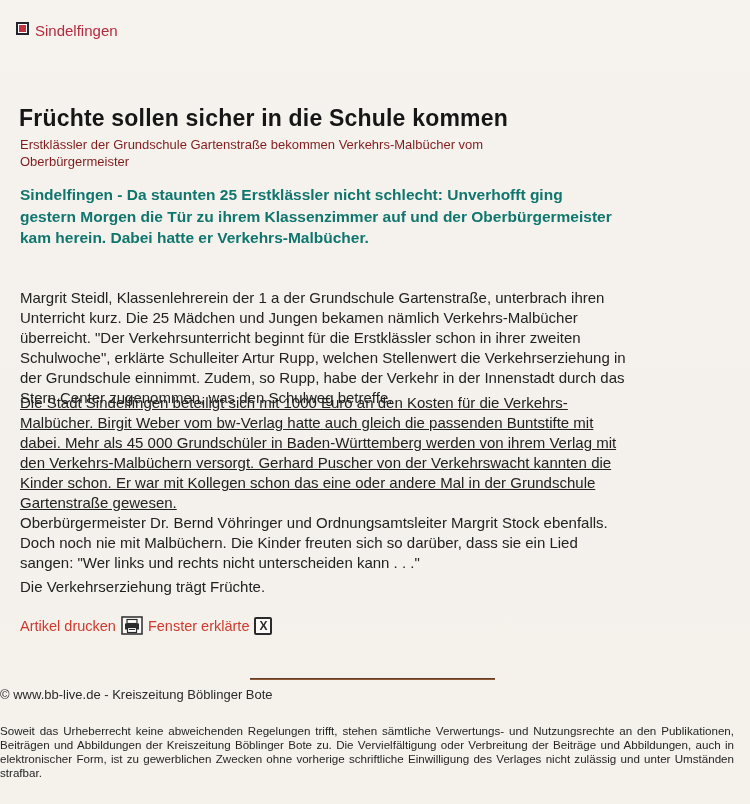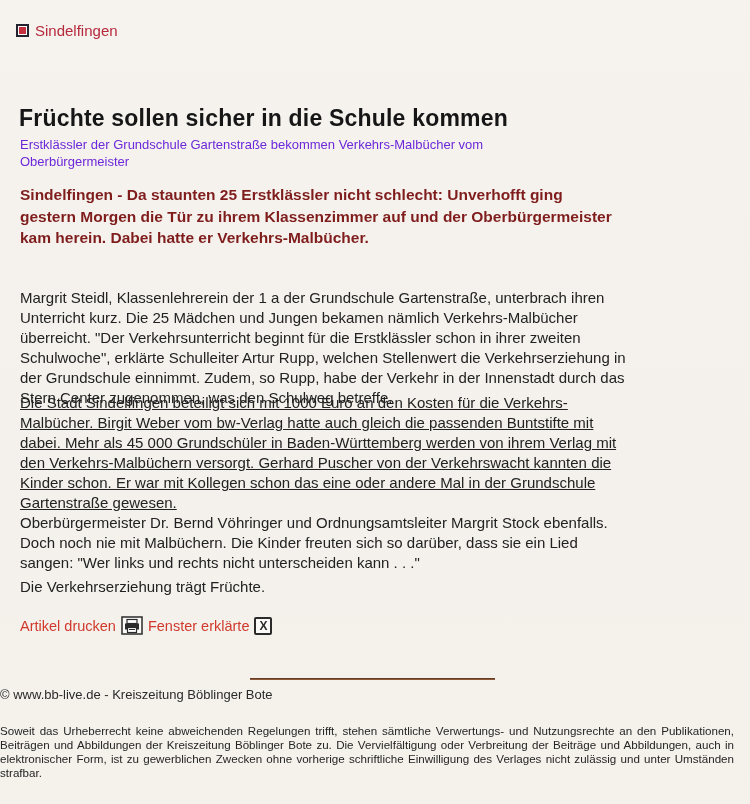--- a/index.html
+++ b/index.html
@@ -6,34 +6,34 @@
   body{
     width:750px;height:804px;position:relative;overflow:hidden;
     background:#f5f2ed;
     background-image:linear-gradient(180deg,#f6f3ee 0%,#f4f1ec 60%,#f5f2ec 100%);
     font-family:"Liberation Sans", sans-serif;
     color:#1e1e1e;
     -webkit-font-smoothing:antialiased;
   }
   .abs{position:absolute;}
   
-  .region{top:22px;left:16px;display:flex;align-items:center;gap:6px;}
+  .region{top:22px;left:16px;display:flex;align-items:flex-start;gap:6px;}
   .region-icon{
     width:13px;height:13px;box-sizing:border-box;
     border:2px solid #23232f;background:#fff;
     display:flex;align-items:center;justify-content:center;
   }
   .region-icon .inner{width:7px;height:7px;background:#c5303e;}
   .region-label{font-size:15px;color:#b5293c;}
   
   .headline{top:90px;left:19px;width:640px;font-size:23px;font-weight:bold;letter-spacing:0.2px;color:#161616;}
   
-  .subtitle{top:136px;left:20px;width:480px;font-size:13px;line-height:17px;color:#6d28d9;}
+  .subtitle{top:136px;left:20px;width:480px;font-size:13px;line-height:17px;color:#7f1d1d;}
   
-  .lead{top:184px;left:20px;width:600px;font-size:15.5px;font-weight:bold;line-height:21.5px;color:#7f1d1d;}
+  .lead{top:184px;left:20px;width:600px;font-size:15.5px;font-weight:bold;line-height:21.5px;color:#0f766e;}
   
   .para{left:20px;width:614px;font-size:15px;line-height:20px;color:#222;}
   .p1{top:256px;margin-top:32px;}
   .p2{top:378px;text-decoration:underline;}
   .p3{top:498px;}
   .p4{top:562px;}
   
   .actions{top:616px;left:20px;display:flex;align-items:center;gap:5px;font-size:14.5px;justify-content:center;}
   .action-link{color:#d0392b;text-decoration:none;cursor:pointer;}
   .icon-btn{display:inline-flex;align-items:center;justify-content:center;cursor:pointer;}

